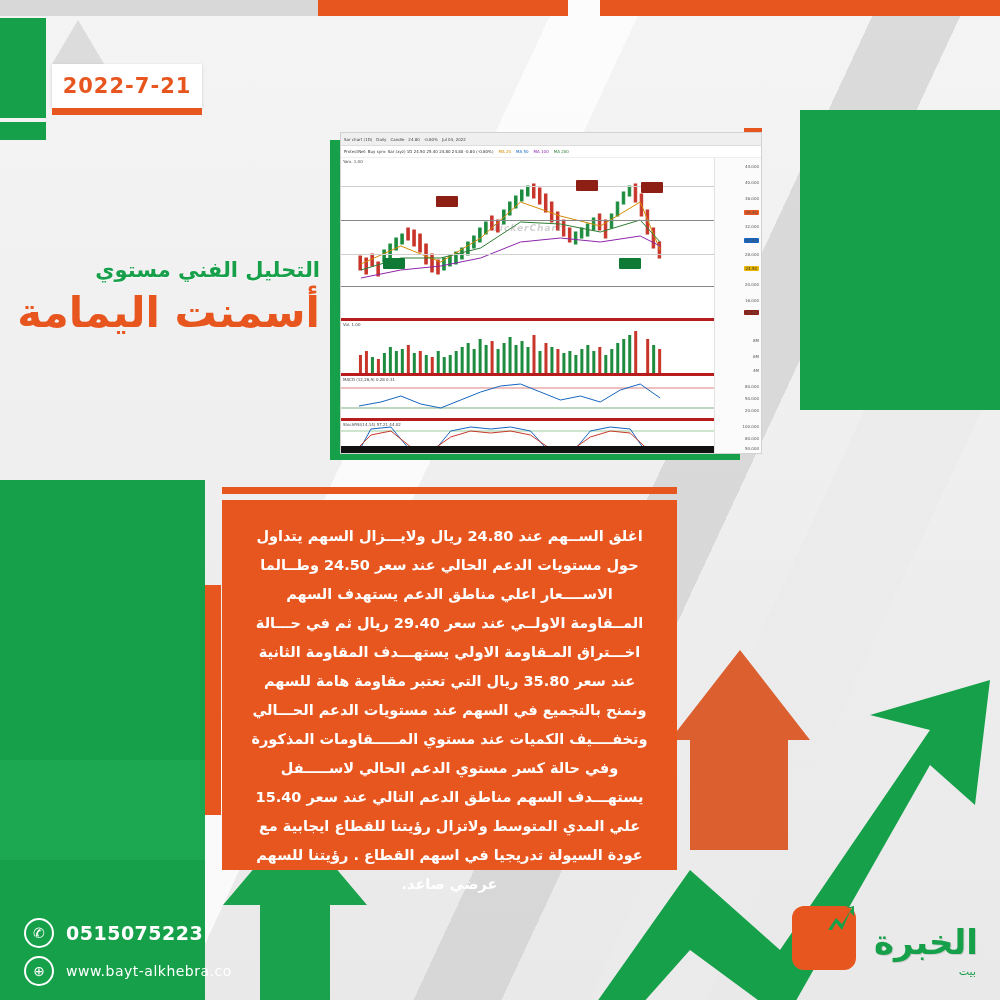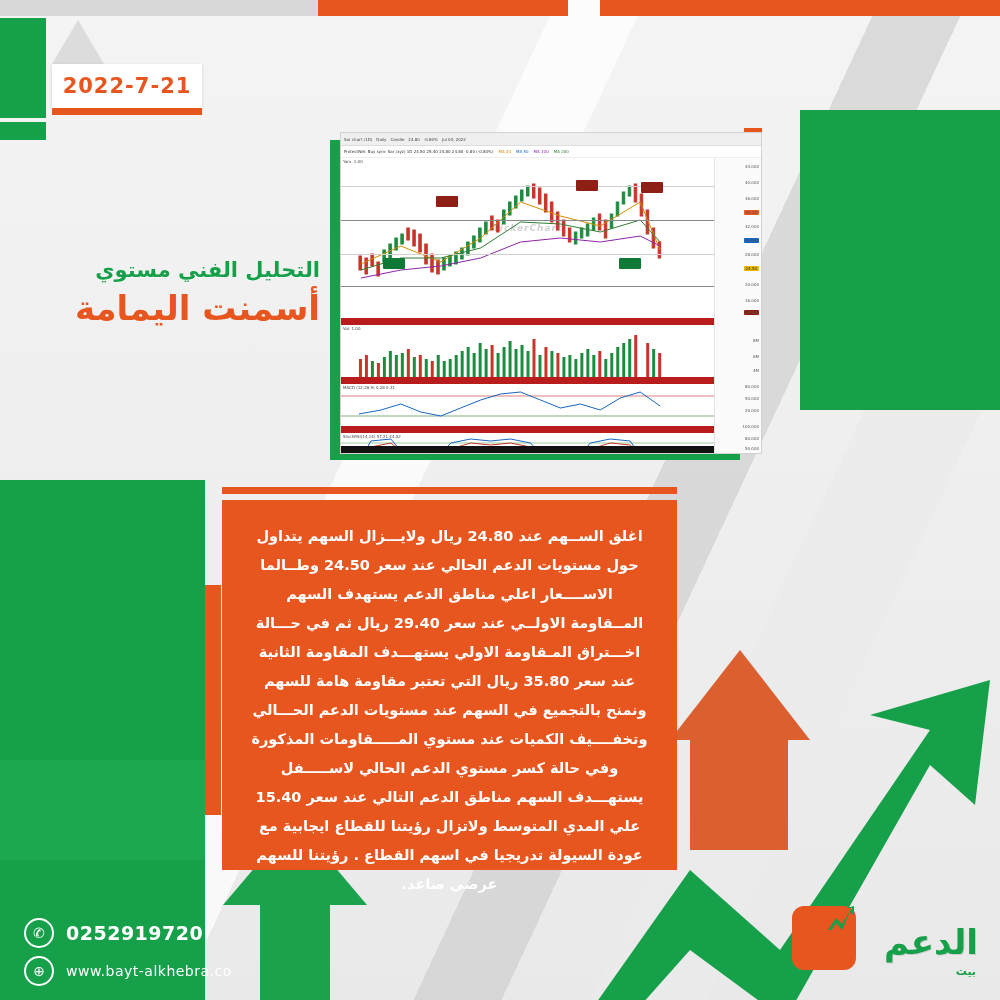--- a/index.html
+++ b/index.html
@@ -57,41 +57,41 @@
   .green-arrow-bottom{
     position:absolute;left:205px;bottom:0;width:180px;height:190px;
   }
 
   
   .title-wrap{position:absolute;top:258px;left:0;width:320px;text-align:right;direction:rtl;padding-right:20px;}
   .title-small{
     color:#17a04a;font-size:21px;font-weight:bold;letter-spacing:.5px;margin-bottom:6px;
     text-shadow:0 1px 0 rgba(255,255,255,.7);
   }
-  .title-big{color:#e8561f;font-size:34px;font-weight:bold;letter-spacing:.5px;}
+  .title-big{color:#e8561f;font-size:42px;font-weight:bold;letter-spacing:.5px;}
 
   
   .chart-shadow{position:absolute;top:140px;left:330px;width:410px;height:320px;background:#17a04a;}
   .chart-card{
     position:absolute;top:132px;left:340px;width:420px;height:320px;background:#fafafa;
     border:1px solid #d2d2d2;overflow:hidden;
   }
   .chart-orange-bar{position:absolute;top:128px;left:744px;width:18px;height:28px;background:#e8561f;}
 
   .ch-toolbar{height:12px;background:#efefef;border-bottom:1px solid #ddd;display:flex;align-items:center;gap:4px;padding:0 3px;}
   .ch-tb-item{font-size:4px;color:#444;white-space:nowrap;}
   .ch-legend{height:11px;background:#fff;display:flex;align-items:center;gap:5px;padding:0 3px;border-bottom:1px solid #eee;}
   .ch-legend span{font-size:4px;color:#333;white-space:nowrap;}
   .ch-body{position:relative;height:296px;background:#fff;display:flex;}
   .ch-plot{position:relative;flex:1;}
   .ch-axis{width:46px;background:#fbfbfb;border-left:1px solid #e2e2e2;position:relative;}
   .ch-axis div{position:absolute;right:2px;font-size:4px;color:#555;}
   .ch-tag{position:absolute;right:2px;font-size:4px;color:#fff;padding:0 2px;border-radius:1px;}
 
-  .pane{position:relative;border-bottom:7px solid #b91c1c;}
+  .pane{position:relative;border-bottom:3px solid #b91c1c;}
   .pane-label{position:absolute;top:1px;left:2px;font-size:4px;color:#444;z-index:3;}
   .hline{position:absolute;left:0;right:0;height:1px;background:#cfcfcf;}
   .hline.dark{background:#888;}
   .watermark{
     position:absolute;top:44%;left:50%;transform:translate(-50%,-50%);
     font-size:9px;color:rgba(120,120,120,.35);font-style:italic;font-weight:bold;letter-spacing:1px;
   }
   .flag{position:absolute;width:22px;height:11px;border-radius:1px;}
   .flag.red{background:#8d1f15;}
   .flag.green{background:#0f7a35;}
@@ -117,21 +117,21 @@
   .c-text{font-size:19px;font-weight:bold;letter-spacing:.5px;}
   .c-text.small{font-size:14px;font-weight:normal;}
 
   
   .logo{position:absolute;right:18px;bottom:18px;width:190px;height:86px;}
   .logo-square{position:absolute;left:0;bottom:12px;width:64px;height:64px;background:#e8561f;border-radius:12px;}
   .logo-ar{
     position:absolute;right:4px;bottom:20px;font-size:34px;color:#17a04a;font-weight:bold;direction:rtl;
     text-shadow:1px 1px 0 rgba(0,0,0,.12);
   }
-  .logo-sub{position:absolute;right:6px;bottom:4px;font-size:11px;color:#17a04a;direction:rtl;font-weight:bold;}
+  .logo-sub{position:absolute;right:6px;bottom:4px;font-size:11px;color:#17a04a;direction:rtl;font-weight:normal;}
   .logo-mini{position:absolute;right:120px;bottom:54px;font-size:10px;color:#e8561f;font-weight:bold;}
 </style>
 </head>
 <body>
 
 <div class="stage">
 
   <div class="bg-grey-diag"></div>
   <div class="grey-top-block"></div>
   <div class="orange-top-bar"></div>
@@ -395,29 +395,29 @@
     </div>
   </div>
 
   <div class="text-divider"></div>
   <div class="text-card">
     <p>اغلق الســهم عند 24.80 ريال ولايـــزال السهم يتداول حول مستويات الدعم الحالي عند سعر 24.50 وطــالما الاســــعار اعلي مناطق الدعم يستهدف السهم المــقاومة الاولــي عند سعر 29.40 ريال ثم في حـــالة اخـــتراق المـقاومة الاولي يستهـــدف المقاومة الثانية عند سعر 35.80 ريال التي تعتبر مقاومة هامة للسهم ونمنح بالتجميع في السهم عند مستويات الدعم الحـــالي وتخفــــيف الكميات عند مستوي المـــــقاومات المذكورة وفي حالة كسر مستوي الدعم الحالي لاســـــفل يستهـــدف السهم مناطق الدعم التالي عند سعر 15.40 علي المدي المتوسط ولاتزال رؤيتنا للقطاع ايجابية مع عودة السيولة تدريجيا في اسهم القطاع . رؤيتنا للسهم عرضي صاعد.</p>
   </div>
 
   <div class="contact contact-phone">
     <span class="c-icon">✆</span>
-    <span class="c-text">0252919720</span>
+    <span class="c-text">0515075223</span>
   </div>
   <div class="contact contact-web">
     <span class="c-icon">⊕</span>
     <span class="c-text small">www.bayt-alkhebra.co</span>
   </div>
 
   <div class="logo">
     <div class="logo-square"></div>
     <svg class="logo-mini" width="30" height="26" viewBox="0 0 30 26" style="position:absolute;right:126px;bottom:50px">
       <polygon points="2,24 10,12 16,18 26,2 20,2 28,0 28,10 24,6 16,24 10,17 6,24" fill="#17a04a"></polygon>
     </svg>
-    <div class="logo-ar">الدعم</div>
+    <div class="logo-ar">الخبرة</div>
     <div class="logo-sub">بيت</div>
   </div>
 
 </div>
 
 </body></html>

